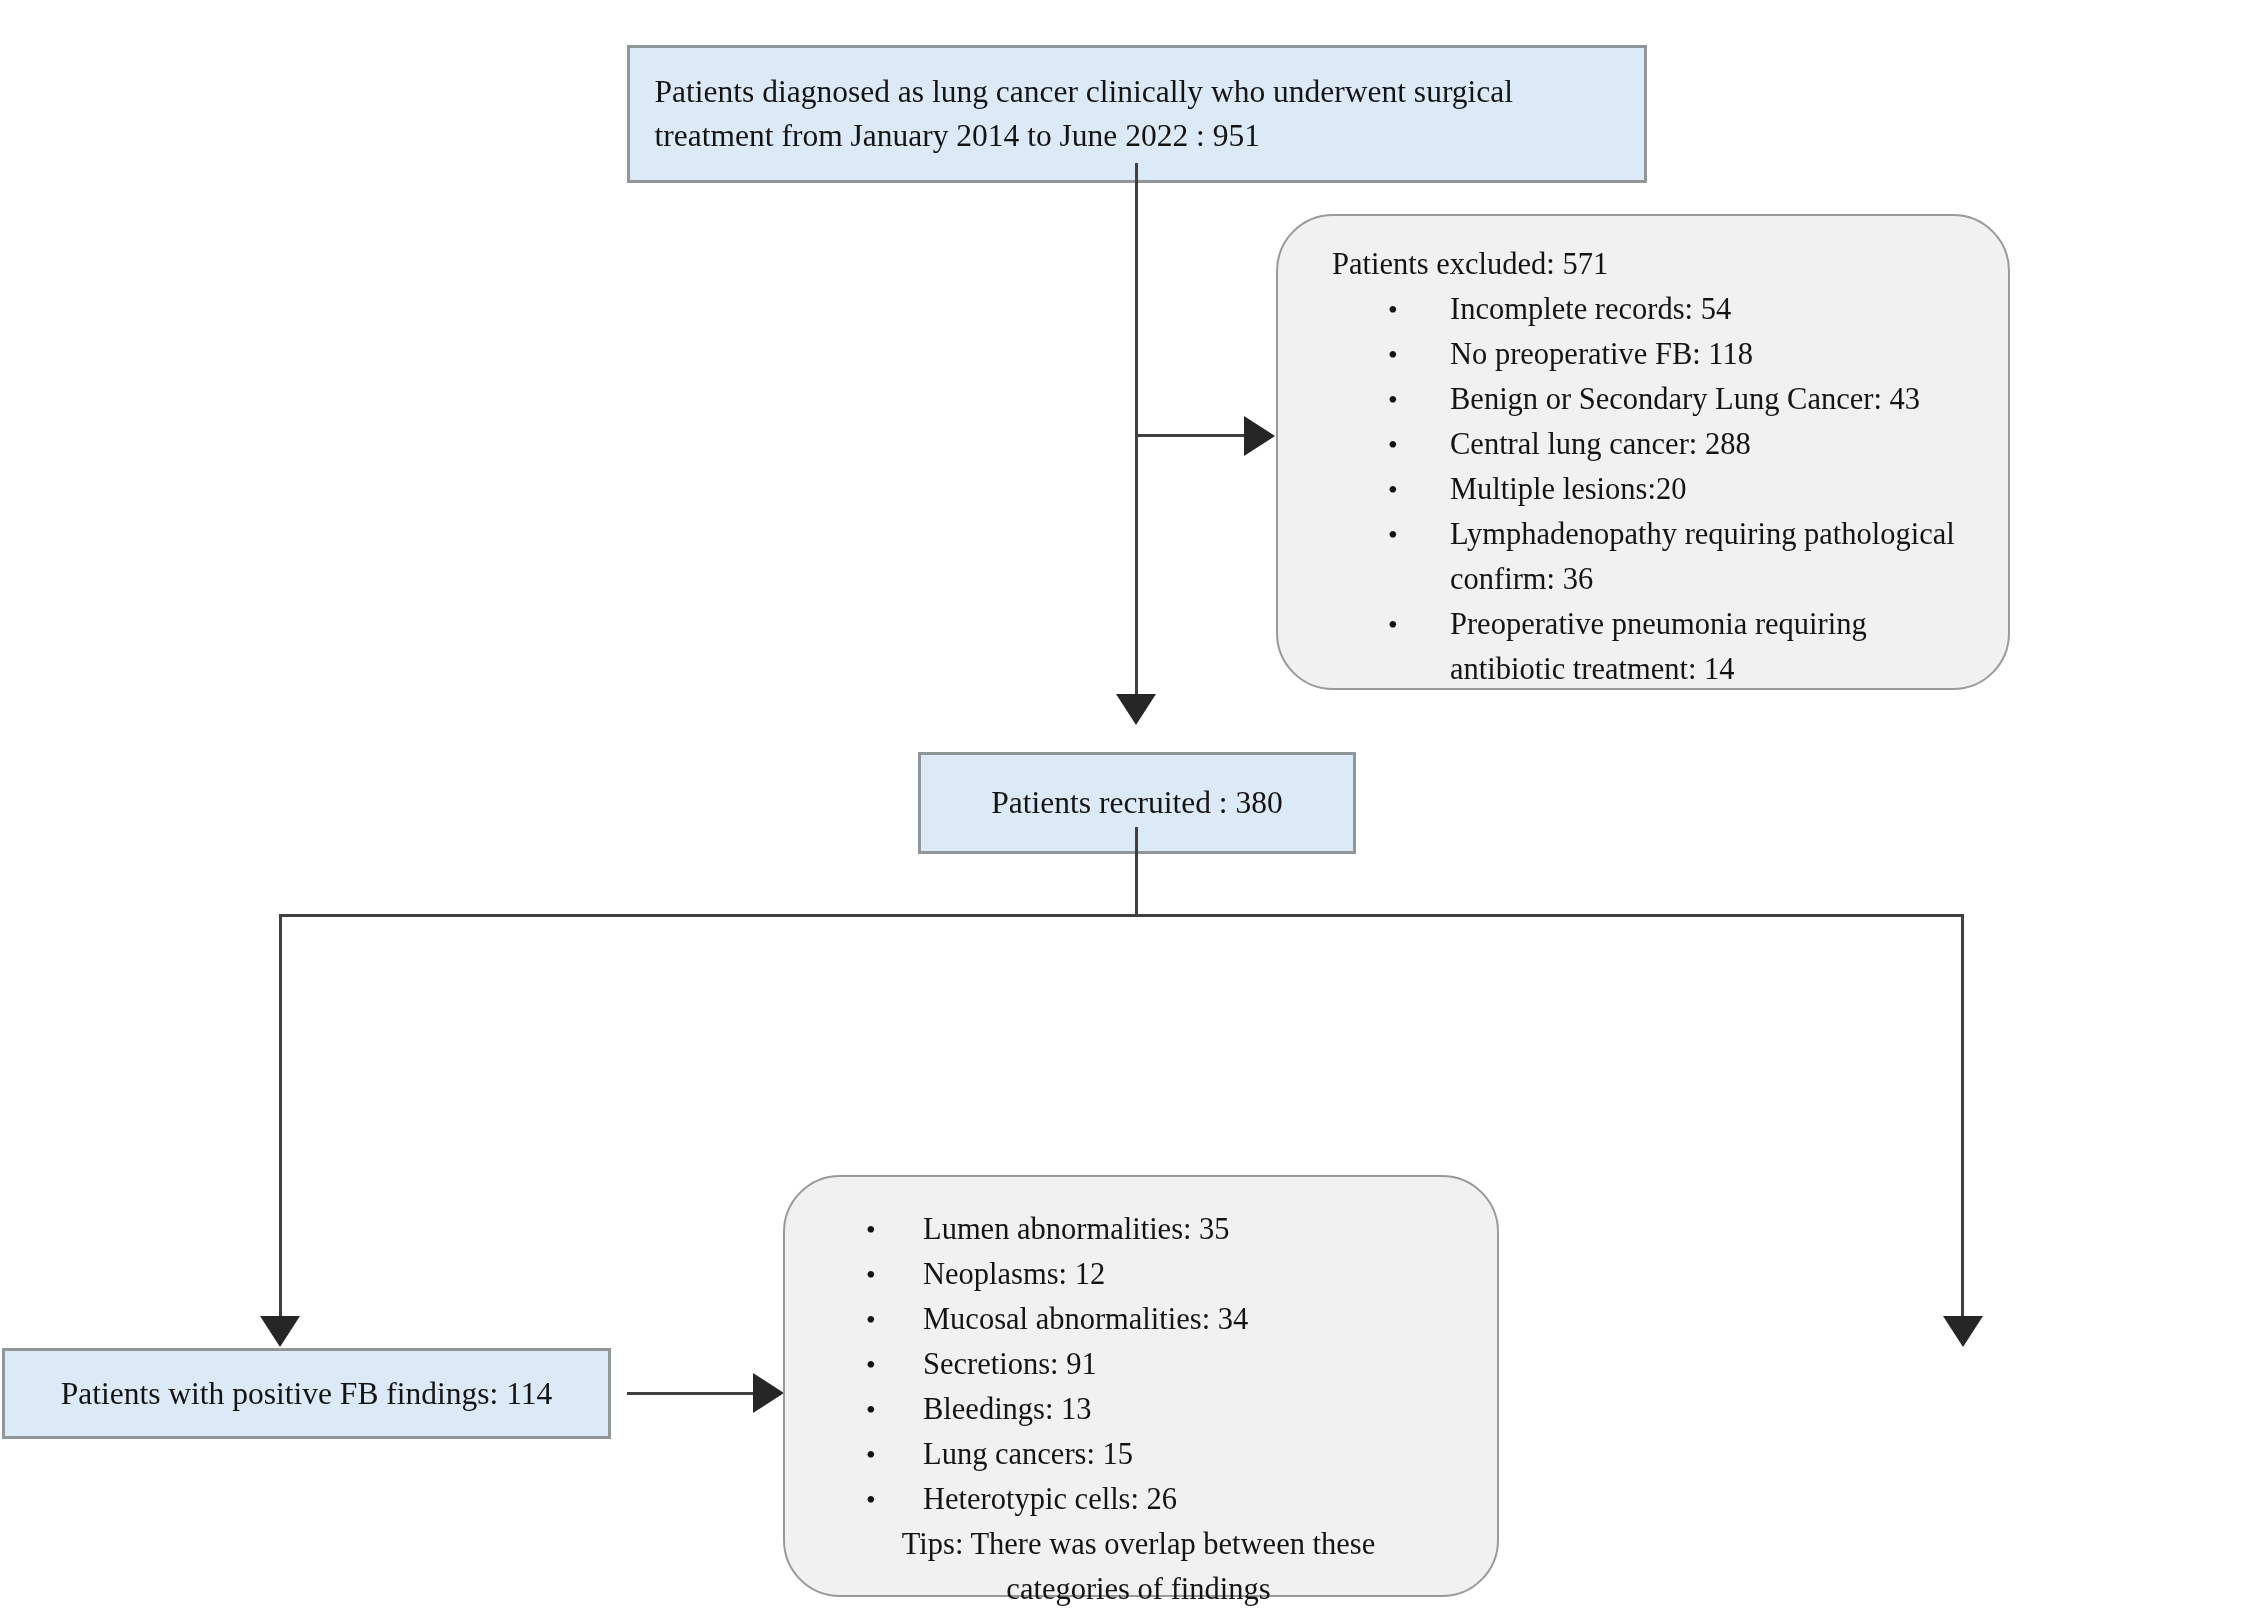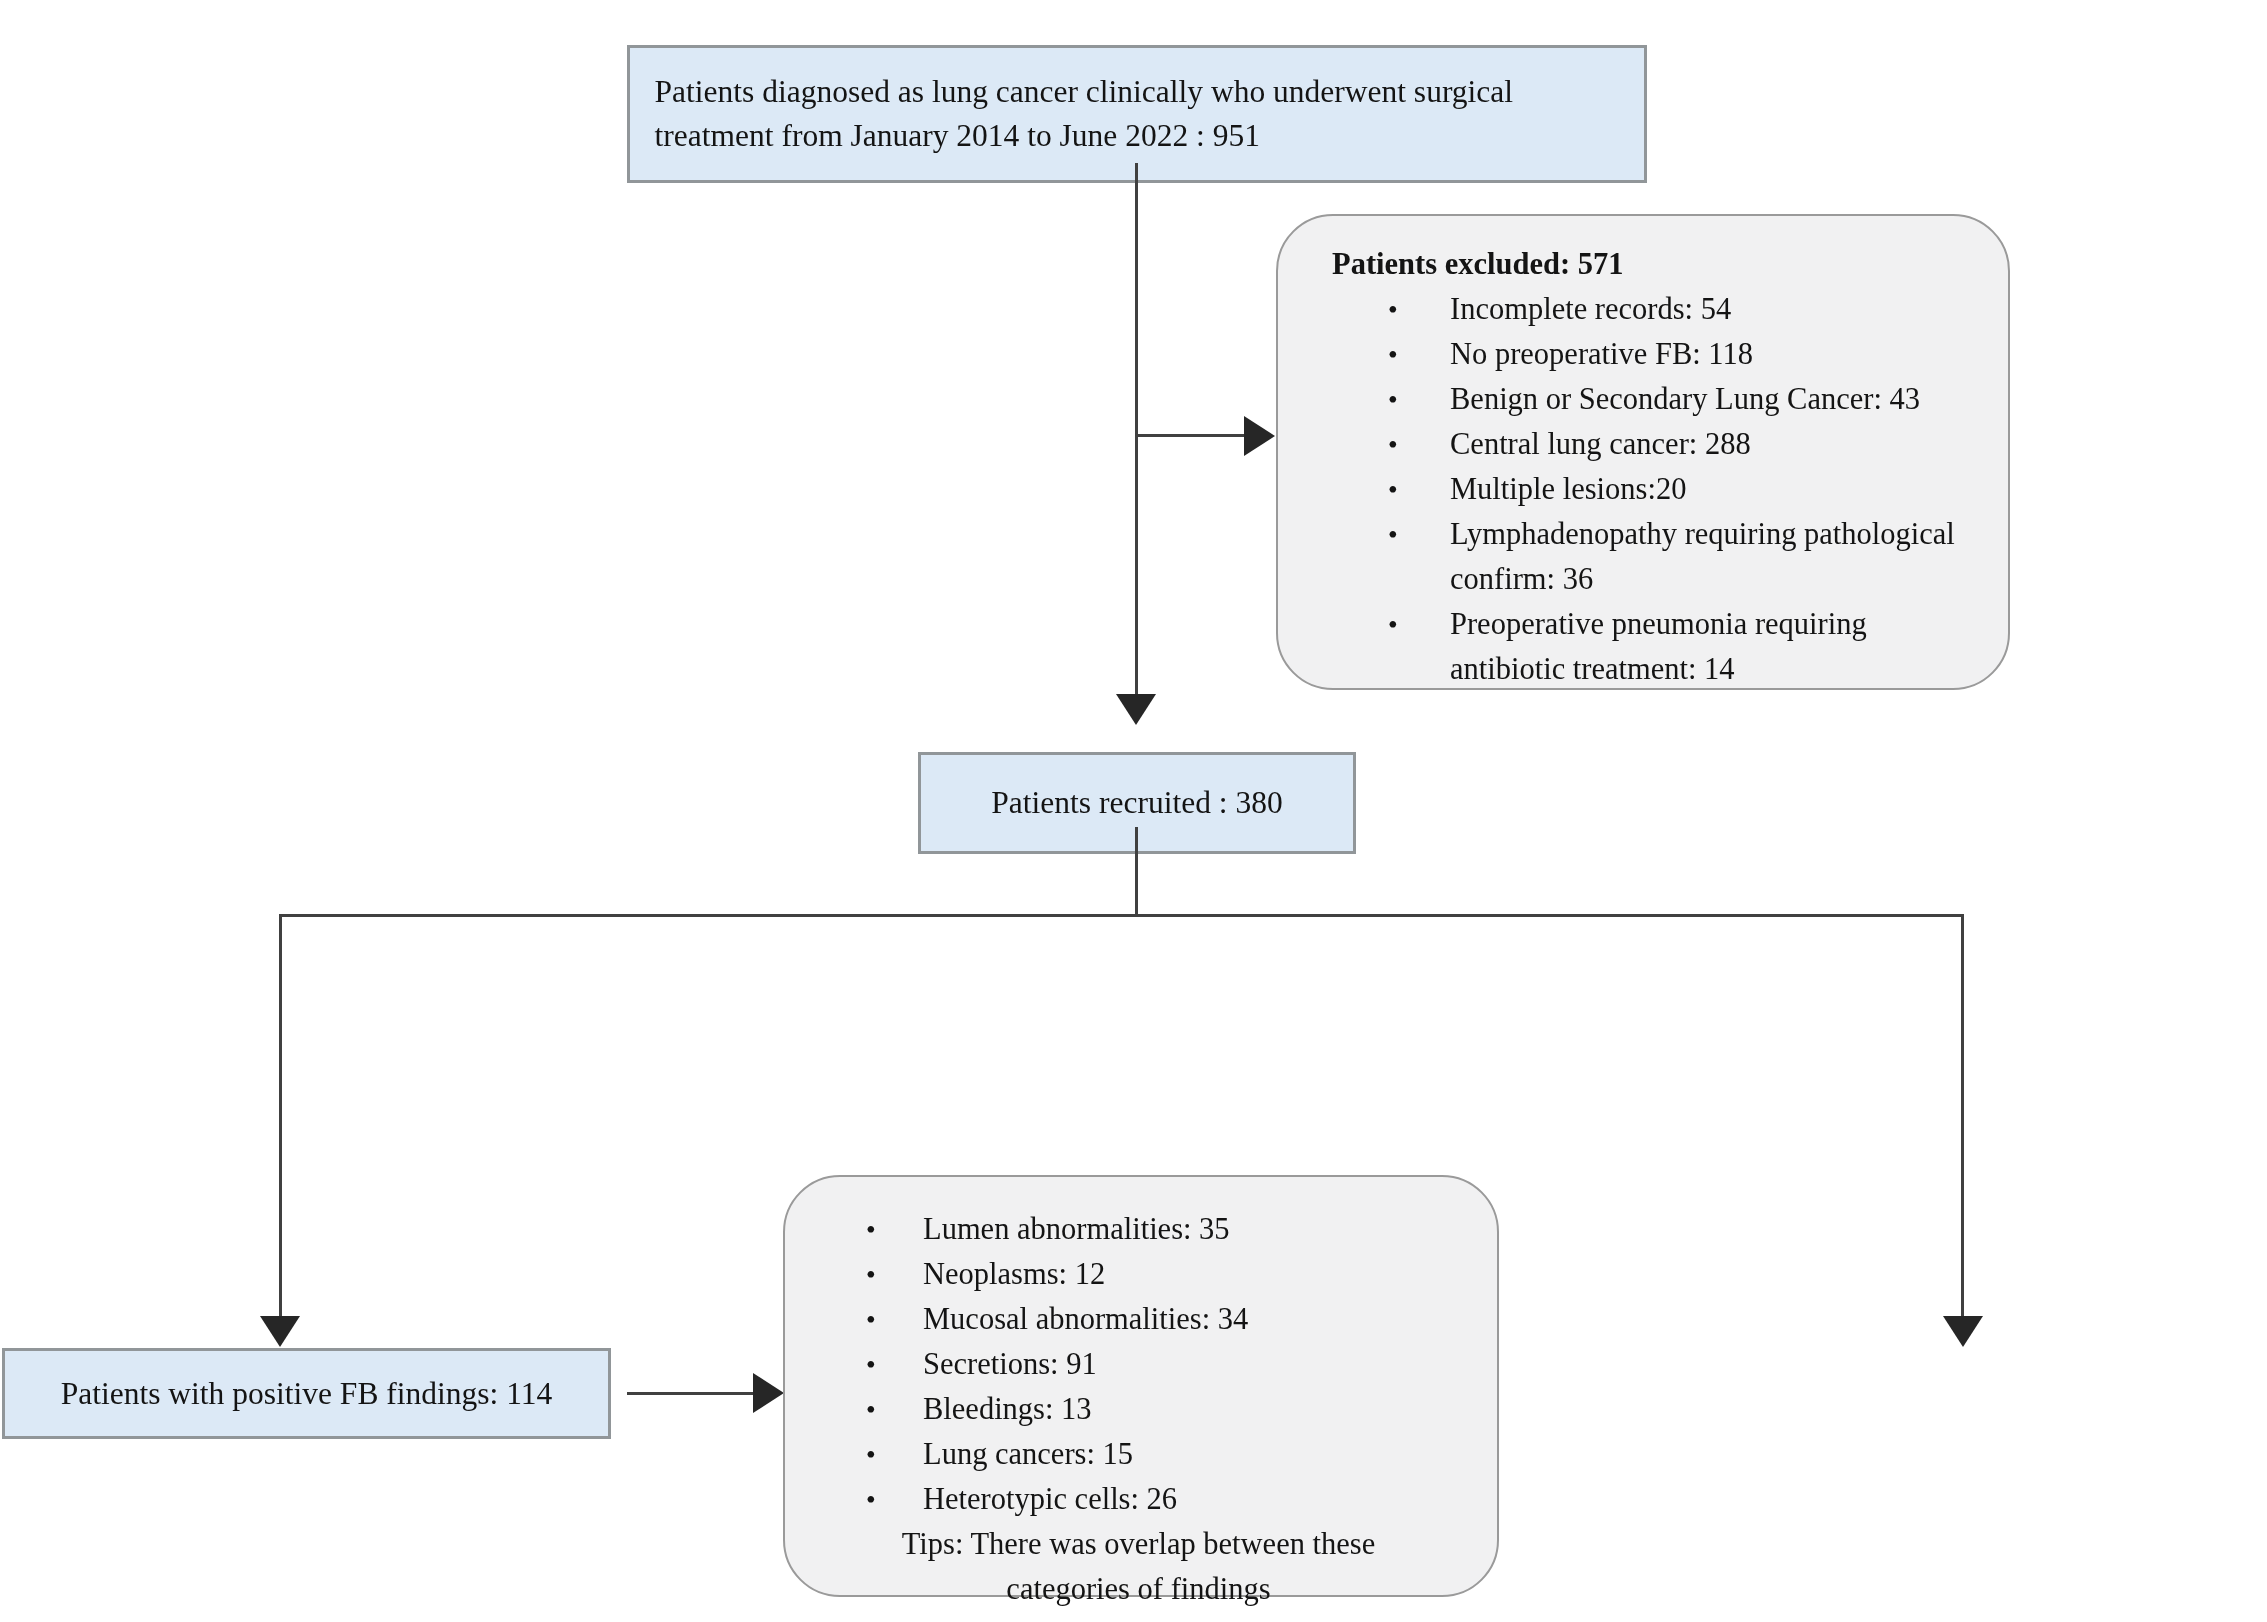--- a/index.html
+++ b/index.html
@@ -32,21 +32,20 @@
     border: 2px solid #9a9a9a;
     border-radius: 57px;
     box-sizing: border-box;
     font-size: 30.5px;
     color: #141414;
   }
 
   .roundbox .title {
     padding: 0 39px 0 54px;
     line-height: 45px;
-    font-weight: bold;
   }
   ul.bullets {
     list-style: none;
     margin: 0;
     padding: 0;
   }
   ul.bullets li {
     display: flex;
     align-items: flex-start;
     line-height: 45px;

